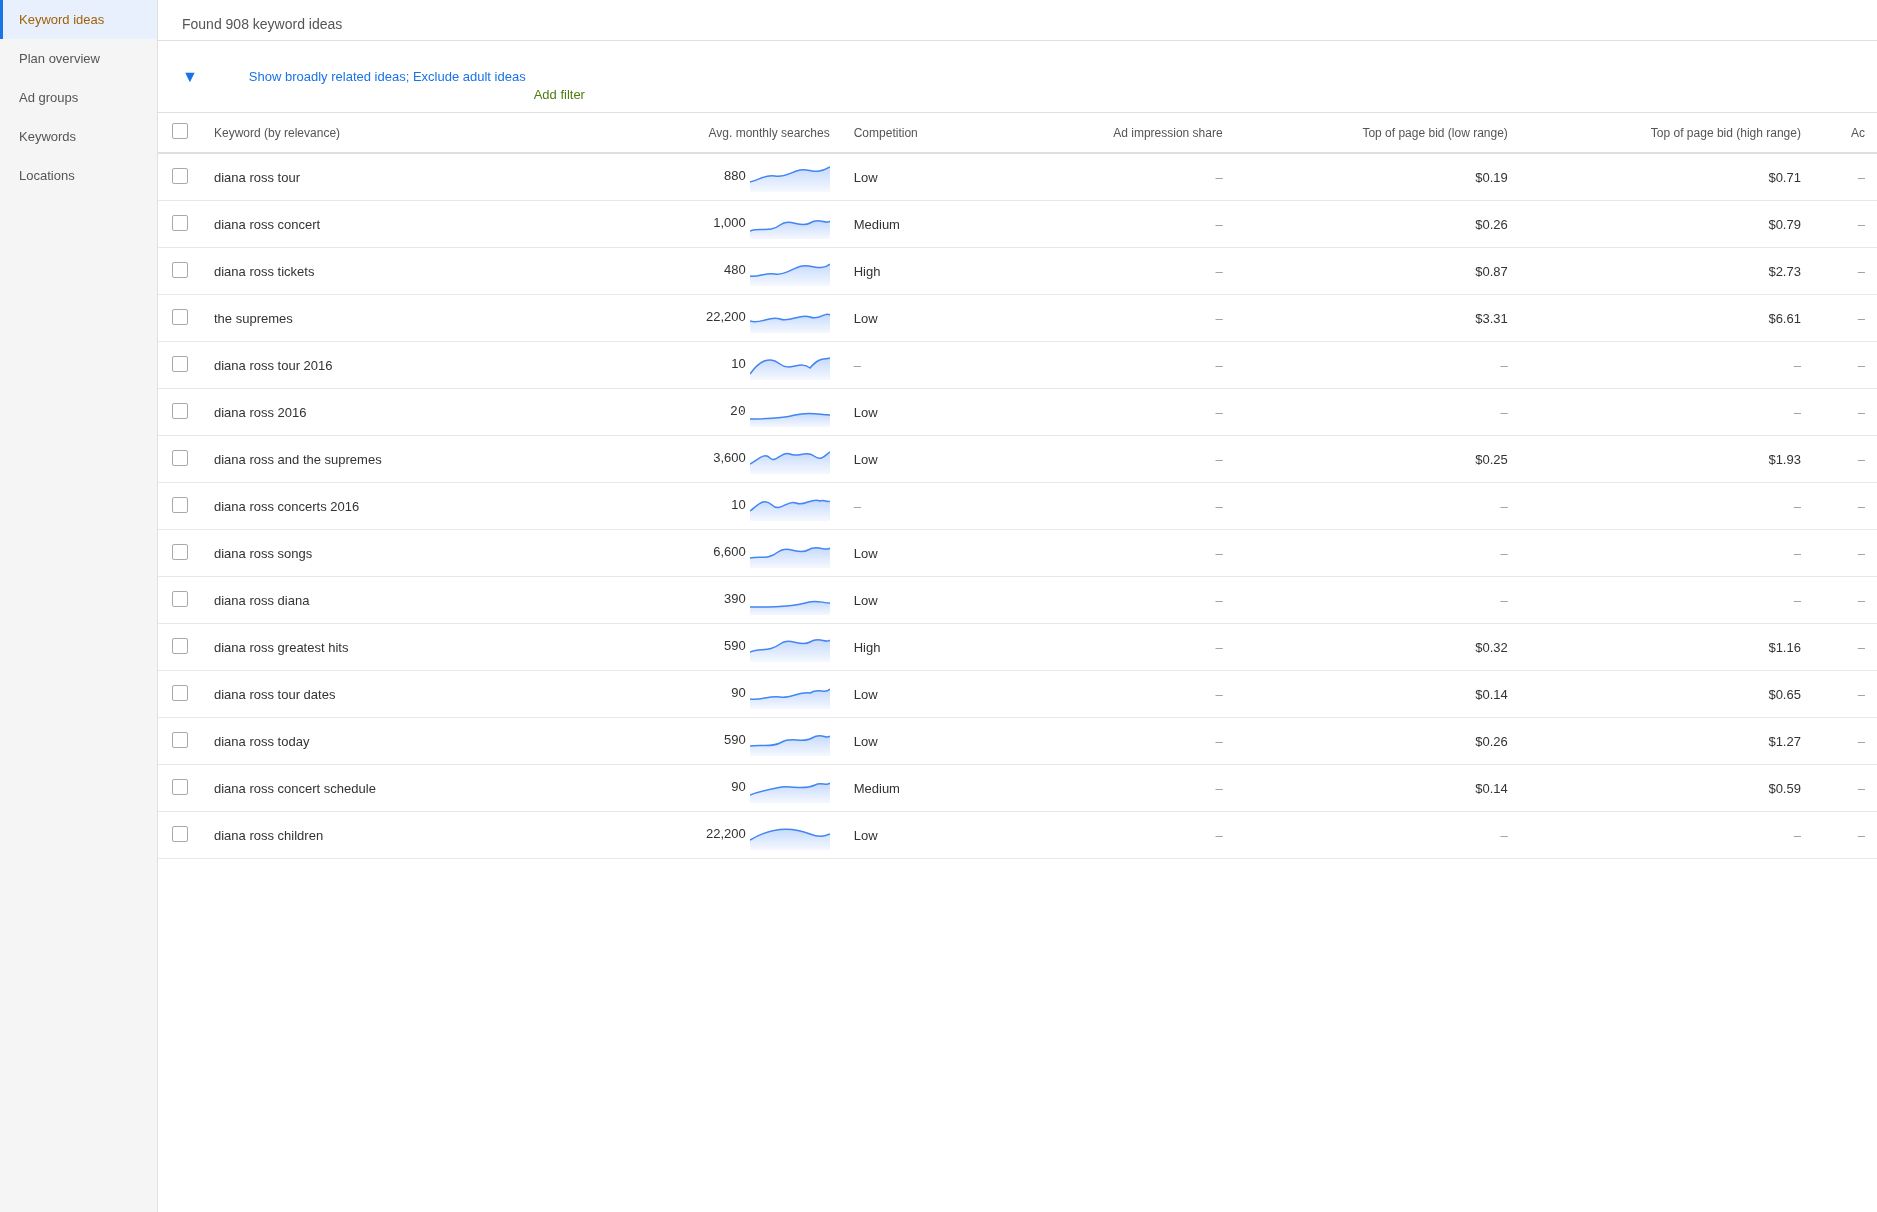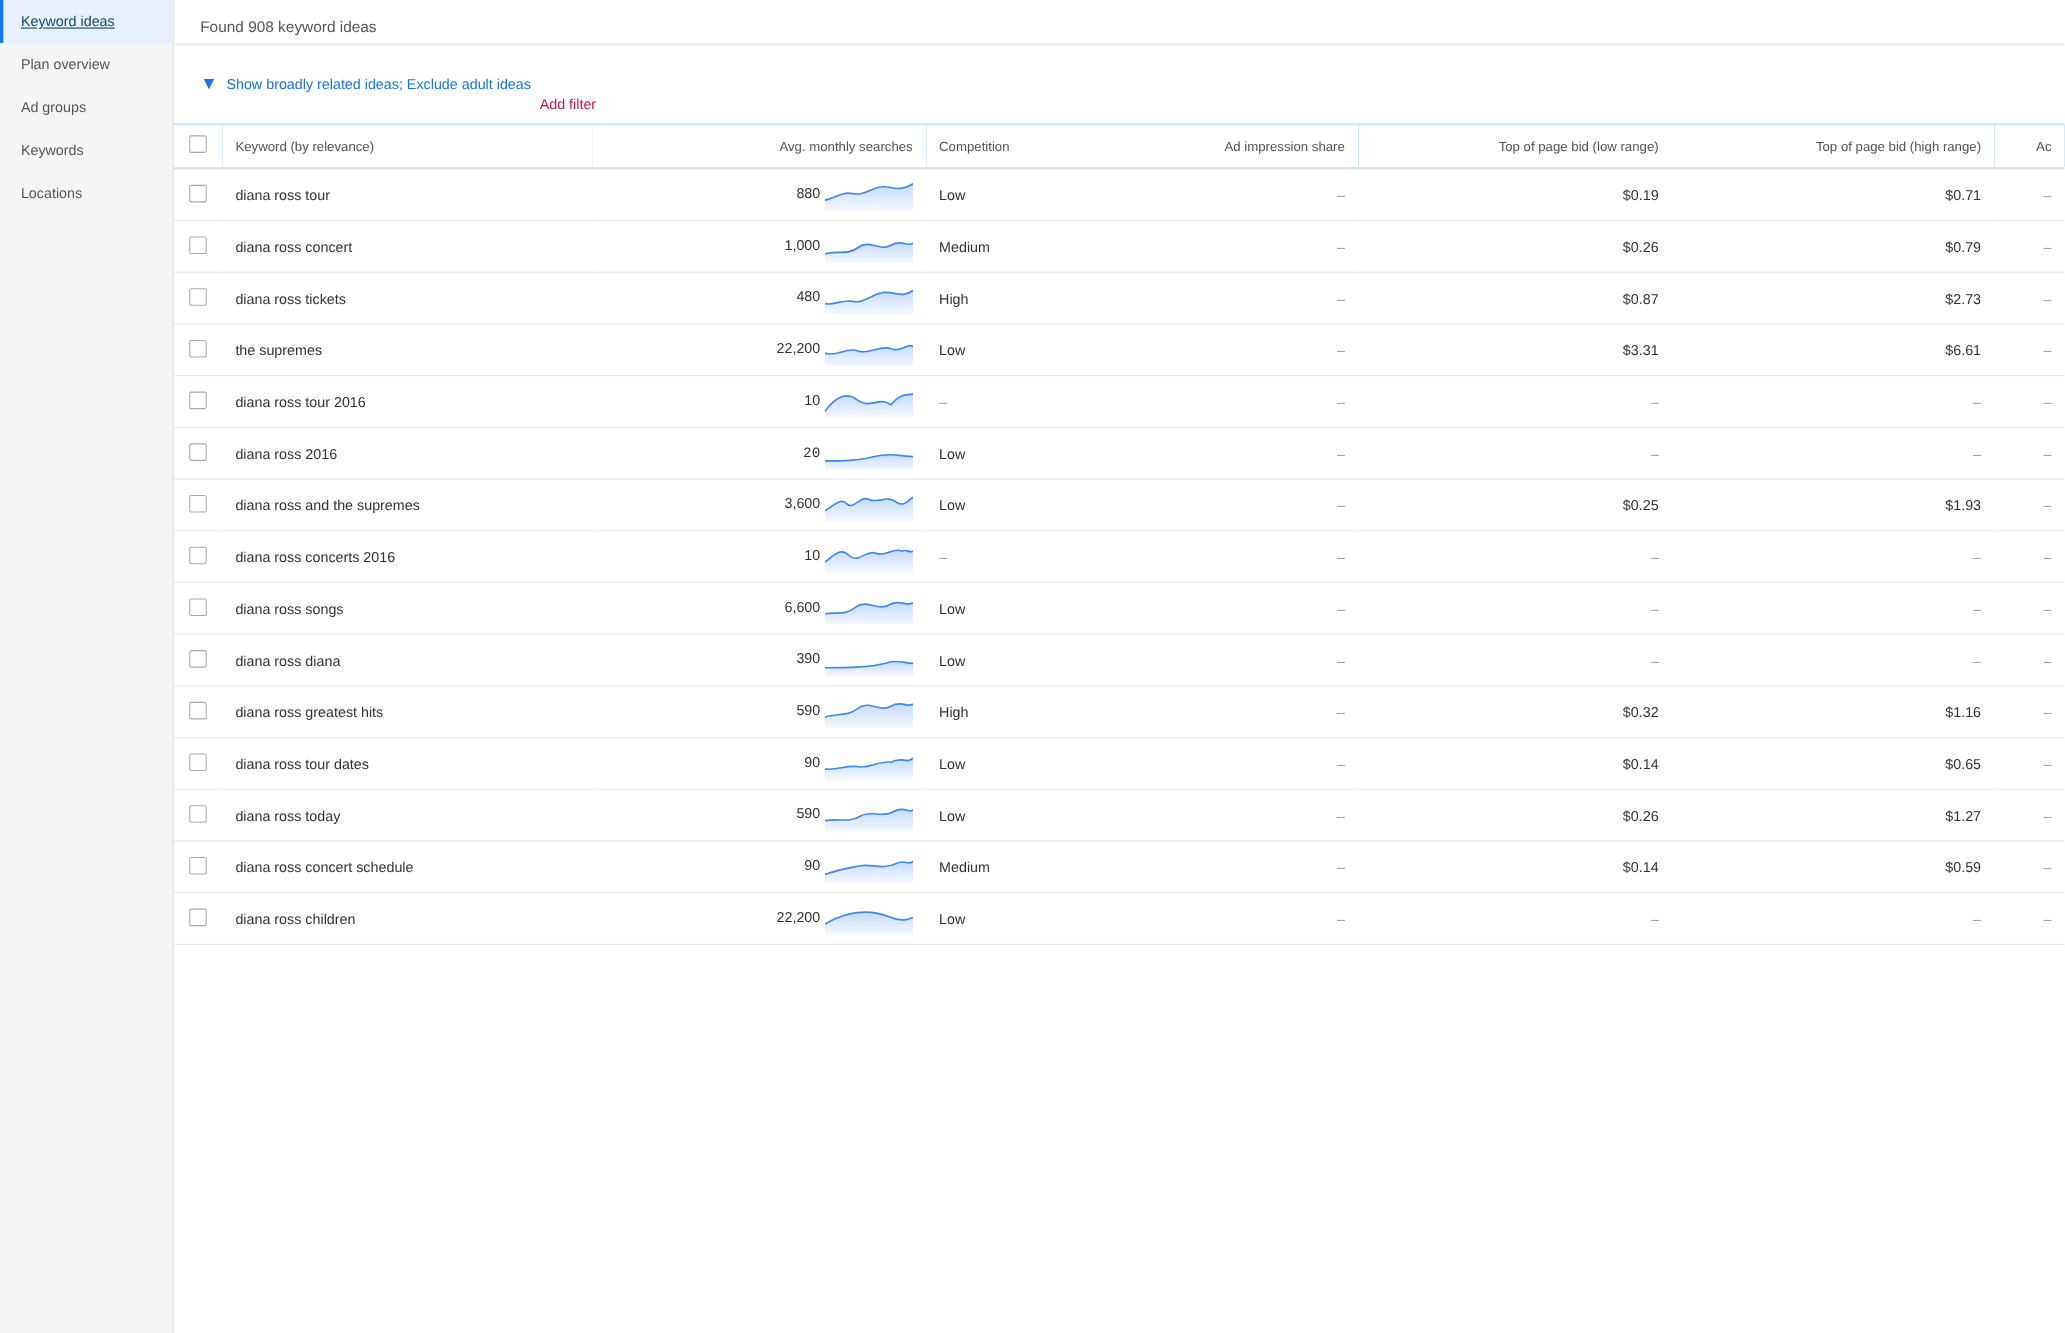--- a/index.html
+++ b/index.html
@@ -15,24 +15,23 @@
     }
     .sidebar-item {
       padding: 12px 16px;
       cursor: pointer;
       color: #555;
       font-size: 13px;
       border-left: 3px solid transparent;
     }
     .sidebar-item.active {
       background: #e8f0fe;
-      color: #0c4a6e;
+      color: #a16207;
       border-left: 3px solid #1a73e8;
       font-weight: 500;
-      text-decoration: underline;
     }
 
     
     .main {
       flex: 1;
       display: flex;
       flex-direction: column;
       overflow: hidden;
       justify-content: space-between;
     }
@@ -52,23 +51,24 @@
       background: #fff;
     }
     .filter-icon {
       color: #1a73e8;
       font-size: 16px;
     }
     .filter-link {
       color: #1a73e8;
       cursor: pointer;
       font-size: 13px;
+      margin-left: 43px;
     }
     .add-filter {
-      color: #be185d;
+      color: #4d7c0f;
       font-size: 13px;
       cursor: pointer;
       margin-top: 36px;
     }
 
     
     .table-container {
       flex: 1;
       overflow-y: auto;
       overflow-x: auto;

